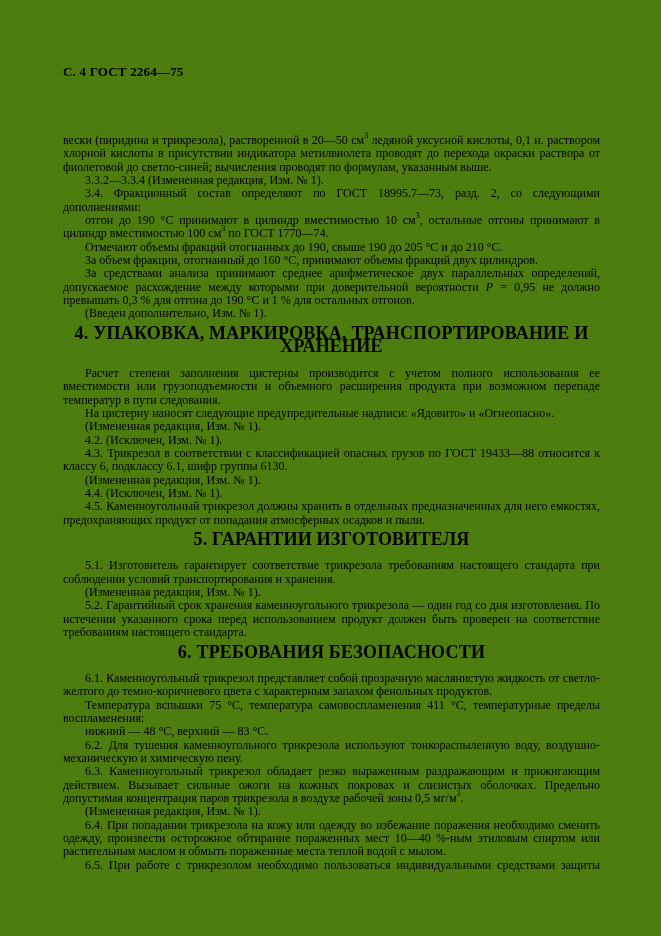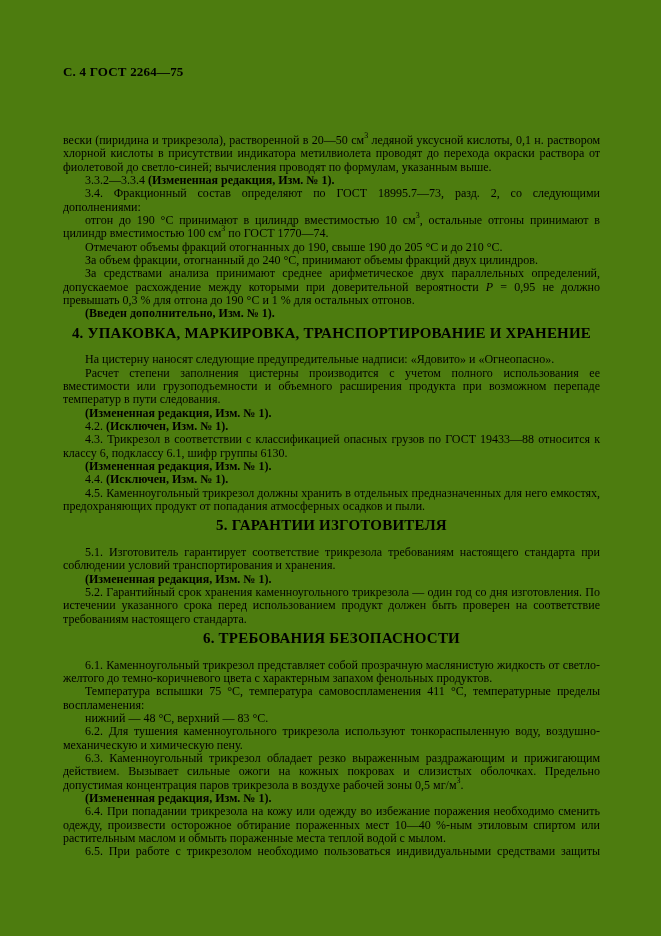--- a/index.html
+++ b/index.html
@@ -37,54 +37,54 @@
   }
   .para {
     margin: 0;
     text-align: justify;
     text-indent: 22px;
   }
   .para.noindent { text-indent: 0; }
   .para.justify-last { text-align-last: justify; }
   .heading {
     margin: 6px 0 13px 0;
-    font-size: 15px;
+    font-size: 18px;
     font-weight: bold;
     text-align: center;
     text-indent: 0;
     letter-spacing: 0.2px;
     line-height: 13.5px;
   }
   .run { font-weight: inherit; }
-  .run.bold { font-weight: bold; }
+  .run.bold { font-weight: normal; }
   .run.italic { font-style: italic; }
   sup.run {
     font-size: 8px;
     line-height: 0;
     position: relative;
     top: -1px;
   }
 </style>
 </head>
 <body>
 
 <div class="page">
   <div class="page-header">С. 4 ГОСТ 2264—75</div>
   <div class="content">
       <p class="para noindent"><span class="run">вески (пиридина и трикрезола), растворенной в 20—50 см</span><sup class="run">3</sup><span class="run"> ледяной уксусной кислоты, 0,1 н. раствором хлорной кислоты в присутствии индикатора метилвиолета проводят до перехода окраски раствора от фиолетовой до светло-синей; вычисления проводят по формулам, указанным выше.</span></p>
       <p class="para"><span class="run">3.3.2—3.3.4 </span><span class="run bold">(Измененная редакция, Изм. № 1).</span></p>
       <p class="para"><span class="run">3.4. Фракционный состав определяют по ГОСТ 18995.7—73, разд. 2, со следующими дополнениями:</span></p>
       <p class="para"><span class="run">отгон до 190 °С принимают в цилиндр вместимостью 10 см</span><sup class="run">3</sup><span class="run">, остальные отгоны принимают в цилиндр вместимостью 100 см</span><sup class="run">3</sup><span class="run"> по ГОСТ 1770—74.</span></p>
       <p class="para"><span class="run">Отмечают объемы фракций отогнанных до 190, свыше 190 до 205 °С и до 210 °С.</span></p>
-      <p class="para"><span class="run">За объем фракции, отогнанный до 240 °С, принимают объемы фракций двух цилиндров.</span></p>
+      <p class="para"><span class="run">За объем фракции, отогнанный до 160 °С, принимают объемы фракций двух цилиндров.</span></p>
       <p class="para"><span class="run">За средствами анализа принимают среднее арифметическое двух параллельных определений, допускаемое расхождение между которыми при доверительной вероятности </span><span class="run italic">Р</span><span class="run"> = 0,95 не должно превышать 0,3 % для отгона до 190 °С и 1 % для остальных отгонов.</span></p>
       <p class="para"><span class="run bold">(Введен дополнительно, Изм. № 1).</span></p>
       <h2 class="para heading"><span class="run">4. УПАКОВКА, МАРКИРОВКА, ТРАНСПОРТИРОВАНИЕ И ХРАНЕНИЕ</span></h2>
+      <p class="para"><span class="run">Расчет степени заполнения цистерны производится с учетом полного использования ее вместимости или грузоподъемности и объемного расширения продукта при возможном перепаде температур в пути следования.</span></p>
       <p class="para"><span class="run">На цистерну наносят следующие предупредительные надписи: «Ядовито» и «Огнеопасно».</span></p>
-      <p class="para"><span class="run">Расчет степени заполнения цистерны производится с учетом полного использования ее вместимости или грузоподъемности и объемного расширения продукта при возможном перепаде температур в пути следования.</span></p>
       <p class="para"><span class="run bold">(Измененная редакция, Изм. № 1).</span></p>
       <p class="para"><span class="run">4.2. </span><span class="run bold">(Исключен, Изм. № 1).</span></p>
       <p class="para"><span class="run">4.3. Трикрезол в соответствии с классификацией опасных грузов по ГОСТ 19433—88 относится к классу 6, подклассу 6.1, шифр группы 6130.</span></p>
       <p class="para"><span class="run bold">(Измененная редакция, Изм. № 1).</span></p>
       <p class="para"><span class="run">4.4. </span><span class="run bold">(Исключен, Изм. № 1).</span></p>
       <p class="para"><span class="run">4.5. Каменноугольный трикрезол должны хранить в отдельных предназначенных для него емкостях, предохраняющих продукт от попадания атмосферных осадков и пыли.</span></p>
       <h2 class="para heading"><span class="run">5. ГАРАНТИИ ИЗГОТОВИТЕЛЯ</span></h2>
       <p class="para"><span class="run">5.1. Изготовитель гарантирует соответствие трикрезола требованиям настоящего стандарта при соблюдении условий транспортирования и хранения.</span></p>
       <p class="para"><span class="run bold">(Измененная редакция, Изм. № 1).</span></p>
       <p class="para"><span class="run">5.2. Гарантийный срок хранения каменноугольного трикрезола — один год со дня изготовления. По истечении указанного срока перед использованием продукт должен быть проверен на соответствие требованиям настоящего стандарта.</span></p>

